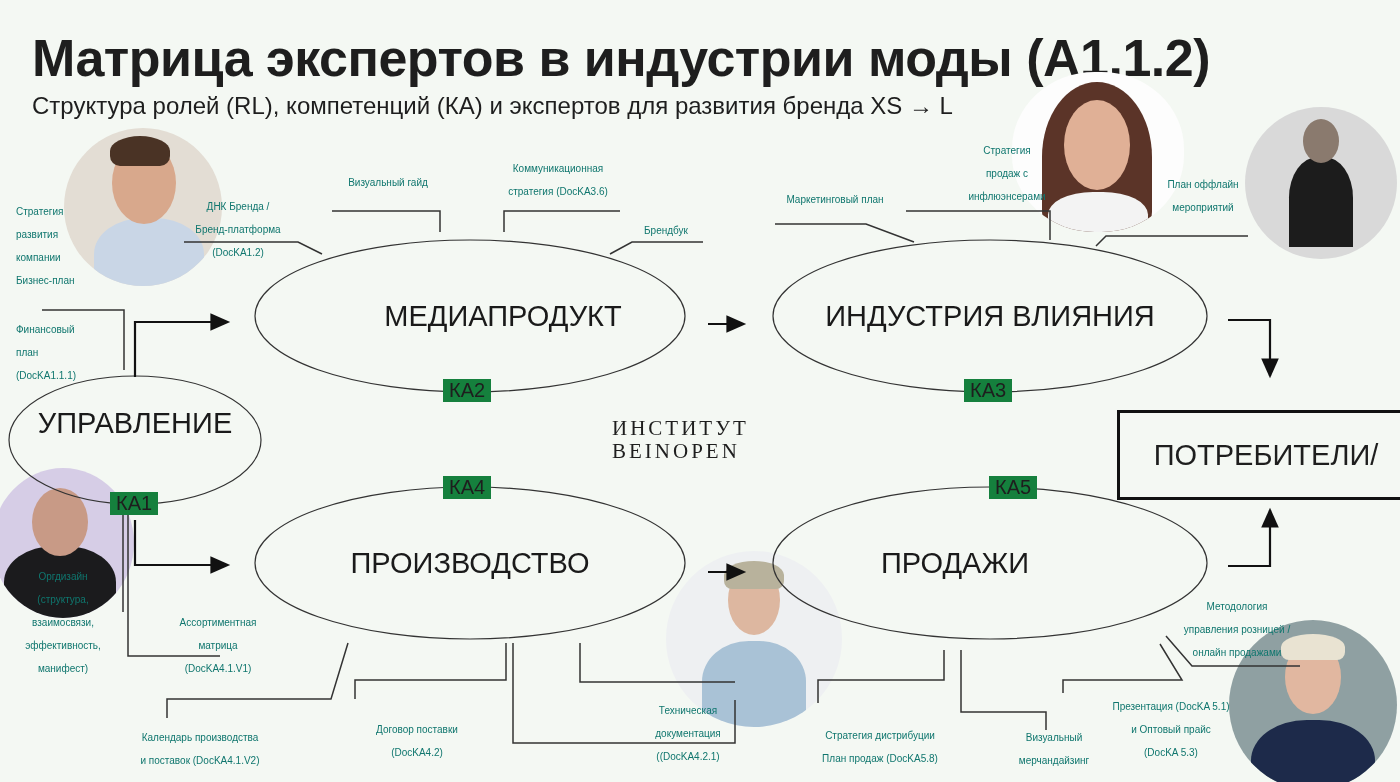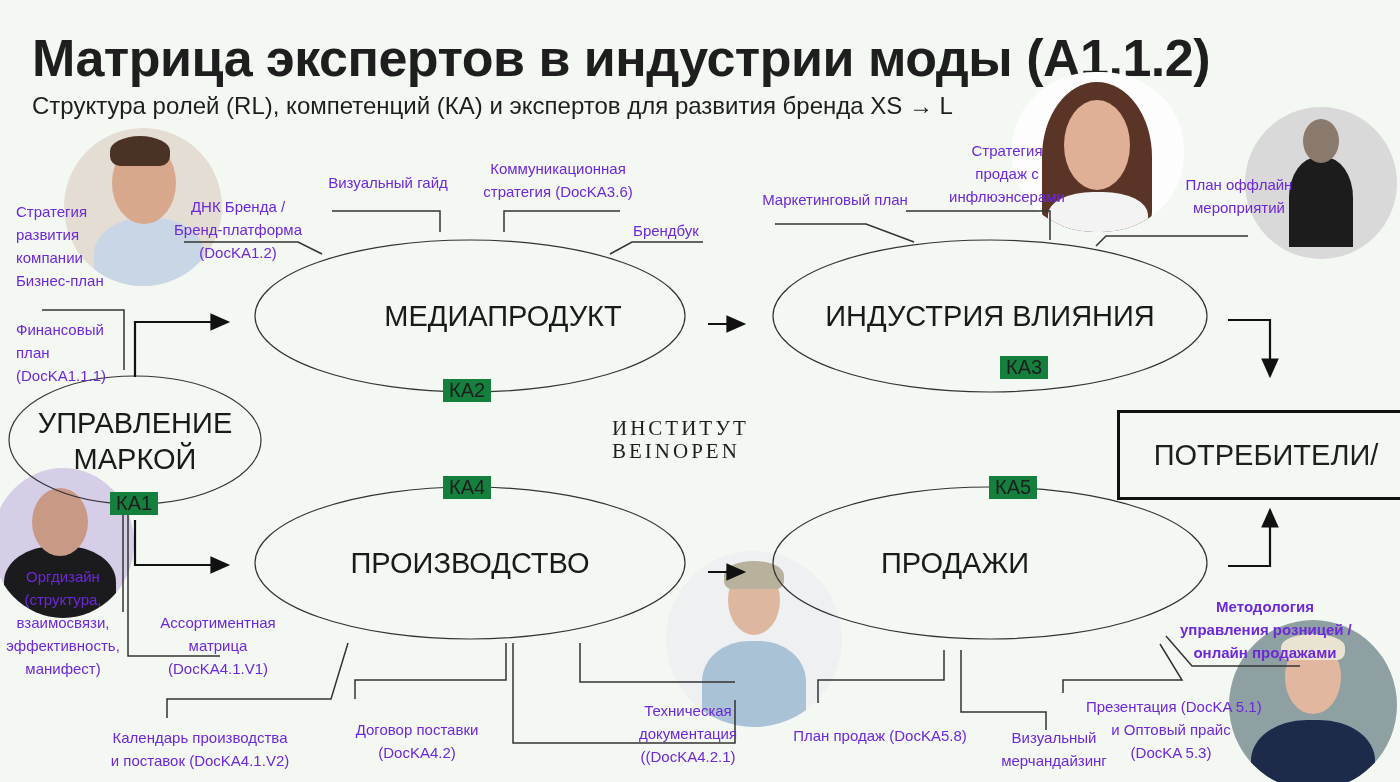--- a/index.html
+++ b/index.html
@@ -1,21 +1,21 @@
 <!DOCTYPE html>
 <html><head>
 <meta charset="utf-8">
 <style>
   html, body { margin:0; padding:0; }
   body { width:1400px; height:782px; background:#f4f8f3; position:relative; overflow:hidden;
          font-family:"Liberation Sans", sans-serif; color:#1e1e1e; }
   .title { position:absolute; left:32px; top:28px; font-size:52px; font-weight:bold; letter-spacing:-0.5px; white-space:nowrap; }
   .subtitle { position:absolute; left:32px; top:92px; font-size:24px; white-space:nowrap; }
   svg.lines { position:absolute; left:0; top:0; }
-  .lbl { position:absolute; font-size:15px; line-height:23px; text-align:center; white-space:nowrap; color:#6d28d9; }
+  .lbl { position:absolute; font-size:10px; line-height:23px; text-align:center; white-space:nowrap; color:#0f766e; }
   .lbl.left { text-align:left; }
   .node { position:absolute; font-size:29px; text-align:center; white-space:nowrap; line-height:36px; color:#1a1a1a; }
   .ka { position:absolute; font-size:20px; background:#15803d; padding:0 6px; white-space:nowrap; }
   .box { position:absolute; left:1117px; top:410px; width:298px; height:90px; border:3px solid #111; box-sizing:border-box;
          display:flex; flex-direction:column; justify-content:center; align-items:center; font-size:29px; line-height:37px; }
   .logo { position:absolute; left:612px; top:417px; font-size:21px; letter-spacing:3px; line-height:23px; font-weight:normal;font-family:Liberation Serif, serif; }
   .avatar { position:absolute; border-radius:50%; overflow:hidden; }
   .avatar .head { position:absolute; border-radius:50%; }
   .avatar .body { position:absolute; border-radius:45% 45% 0 0; }
 </style>
@@ -92,29 +92,28 @@
     <polyline points="580,643 580,682 735,682"></polyline>
     <polyline points="944,650 944,680 818,680 818,703"></polyline>
     <polyline points="961,650 961,712 1046,712 1046,730"></polyline>
     <polyline points="1166,636 1192,666 1300,666"></polyline>
     <polyline points="1160,644 1182,680 1063,680 1063,693"></polyline>
   </g>
 </svg>
 
 <div class="node" style="left:20px;top:405px;width:230px;">
   <div>УПРАВЛЕНИЕ</div>
-  <div>МАРКОЙ</div>
 </div>
 <div class="ka" style="left:110px;top:492px;">КА1</div>
 
 <div class="node" style="left:255px;top:298px;width:496px;">МЕДИАПРОДУКТ</div>
 <div class="ka" style="left:443px;top:379px;">КА2</div>
 
 <div class="node" style="left:773px;top:298px;width:434px;">ИНДУСТРИЯ ВЛИЯНИЯ</div>
-<div class="ka" style="left:964px;top:356px;margin-left:36px;">КА3</div>
+<div class="ka" style="left:964px;top:379px;">КА3</div>
 
 <div class="node" style="left:255px;top:545px;width:430px;">ПРОИЗВОДСТВО</div>
 <div class="ka" style="left:443px;top:476px;">КА4</div>
 
 <div class="node" style="left:773px;top:545px;width:364px;">ПРОДАЖИ</div>
 <div class="ka" style="left:964px;top:476px;margin-left:25px;">КА5</div>
 
 <div class="box">
   <div>ПОТРЕБИТЕЛИ/</div>
 </div>
@@ -145,21 +144,21 @@
   <div>Коммуникационная</div>
   <div>стратегия (DocKA3.6)</div>
 </div>
 <div class="lbl" style="left:626px;top:219px;width:80px;">Брендбук</div>
 <div class="lbl" style="left:752px;top:188px;width:166px;">Маркетинговый план</div>
 <div class="lbl" style="left:940px;top:139px;width:134px;">
   <div>Стратегия</div>
   <div>продаж с</div>
   <div>инфлюэнсерами</div>
 </div>
-<div class="lbl" style="left:1144px;top:173px;width:118px;margin-left:36px;">
+<div class="lbl" style="left:1144px;top:173px;width:118px;">
   <div>План оффлайн</div>
   <div>мероприятий</div>
 </div>
 <div class="lbl" style="left:4px;top:565px;width:118px;">
   <div>Оргдизайн</div>
   <div>(структура,</div>
   <div>взаимосвязи,</div>
   <div>эффективность,</div>
   <div>манифест)</div>
 </div>
@@ -175,27 +174,28 @@
 <div class="lbl" style="left:340px;top:718px;width:154px;">
   <div>Договор поставки</div>
   <div>(DocKA4.2)</div>
 </div>
 <div class="lbl" style="left:628px;top:699px;width:120px;">
   <div>Техническая</div>
   <div>документация</div>
   <div>((DocKA4.2.1)</div>
 </div>
 <div class="lbl" style="left:782px;top:724px;width:196px;">
+  <div>Стратегия дистрибуции</div>
   <div>План продаж (DocKA5.8)</div>
 </div>
 <div class="lbl" style="left:994px;top:726px;width:120px;">
   <div>Визуальный</div>
   <div>мерчандайзинг</div>
 </div>
-<div class="lbl" style="left:1180px;top:595px;width:170px;font-weight:bold;">
+<div class="lbl" style="left:1152px;top:595px;width:170px;">
   <div>Методология</div>
   <div>управления розницей /</div>
   <div>онлайн продажами</div>
 </div>
 <div class="lbl" style="left:1086px;top:695px;width:170px;">
   <div>Презентация (DocKA 5.1)</div>
   <div>и Оптовый прайс</div>
   <div>(DocKA 5.3)</div>
 </div>
 

